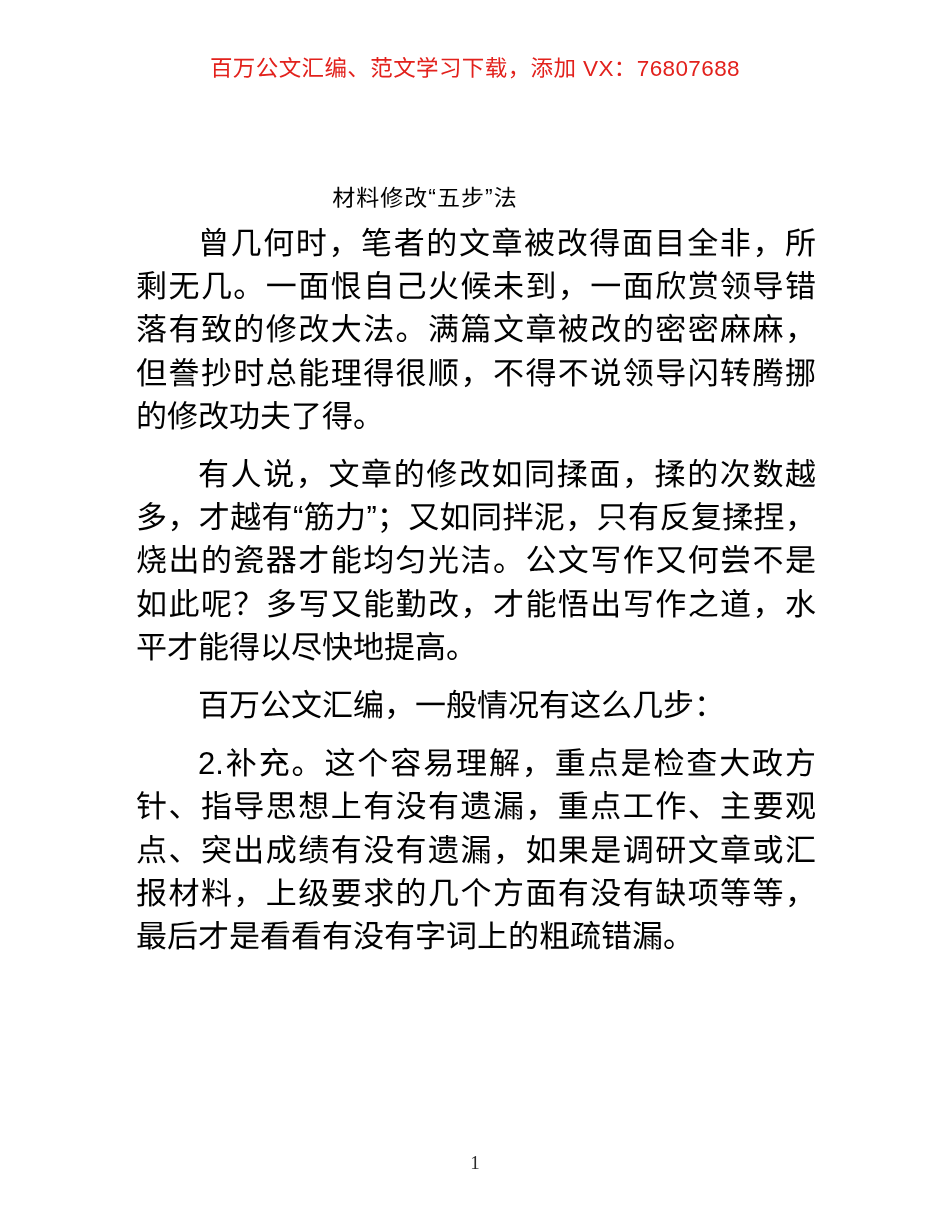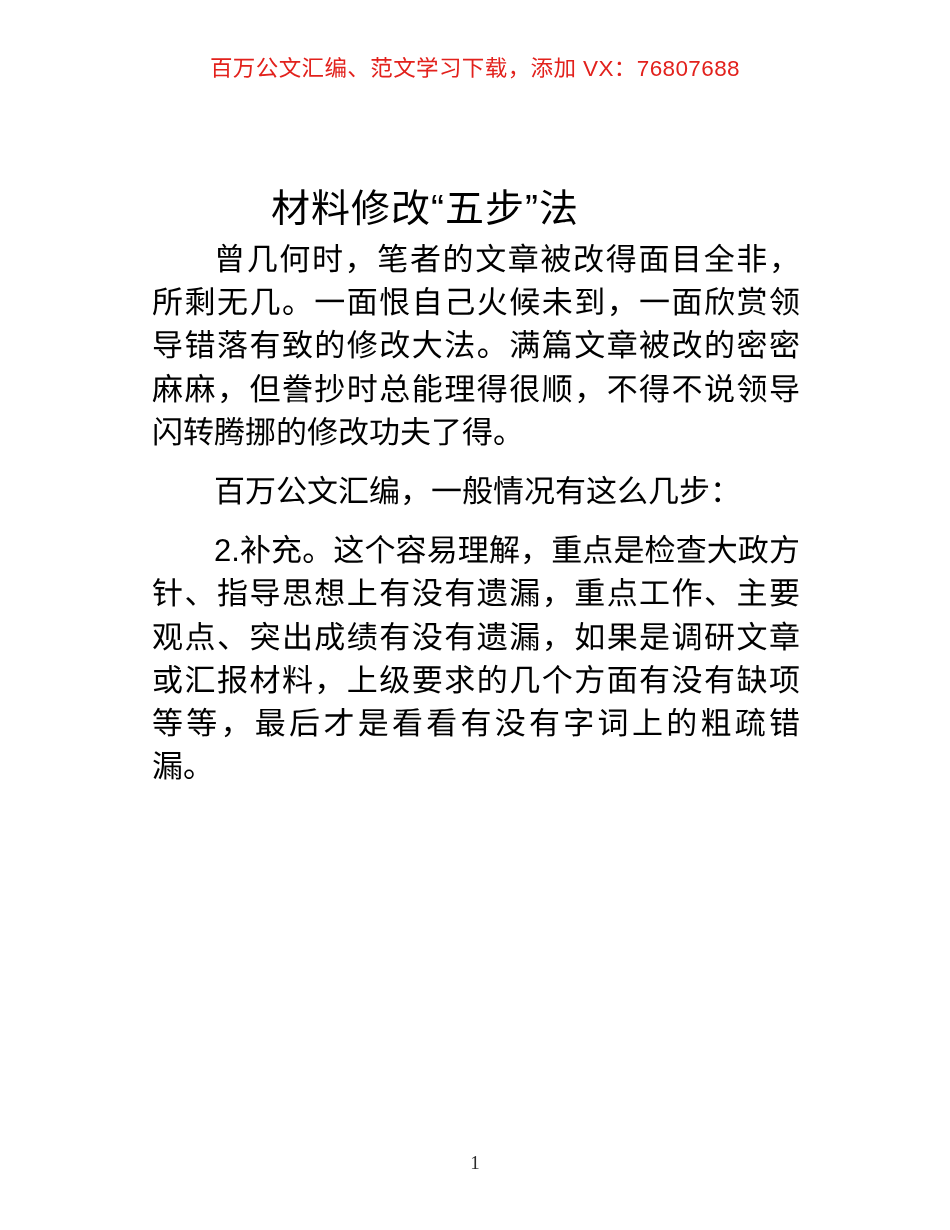--- a/index.html
+++ b/index.html
@@ -35,38 +35,38 @@
     font-family: "Liberation Sans", "DejaVu Sans", sans-serif;
   }
 
   
   .doc-title {
     position: absolute;
     top: 160px;
     left: 0;
     width: 850px;
     text-align: center;
-    font-size: 39px;
+    font-size: 23px;
     line-height: 46px;
     color: #000000;
     letter-spacing: 1px;
     font-weight: 400;
     font-family: "Liberation Sans", "DejaVu Sans", sans-serif;
   }
 
   
   .body-col {
     position: absolute;
     top: 222px;
     left: 136px;
     width: 680px;
   }
 
   .para {
-    margin: 16px;
+    margin: 0;
     padding: 0;
     font-size: 31px;
     line-height: 43.2px;
     color: #000000;
     text-align: justify;
     text-justify: inter-ideograph;
     text-indent: 62px;
     letter-spacing: 0px;
     font-weight: 400;
     word-break: break-all;
@@ -99,19 +99,20 @@
 <body>
 
 <div class="page">
 
   <div class="promo-header">百万公文汇编、范文学习下载，添加 VX：76807688</div>
 
   <h1 class="doc-title">材料修改“五步”法</h1>
 
   <div class="body-col">
     <p class="para">曾几何时，笔者的文章被改得面目全非，所剩无几。一面恨自己火候未到，一面欣赏领导错落有致的修改大法。满篇文章被改的密密麻麻，但誊抄时总能理得很顺，不得不说领导闪转腾挪的修改功夫了得。</p>
+    <p class="para">有人说，文章的修改如同揉面，揉的次数越多，才越有“筋力”；又如同拌泥，只有反复揉捏，烧出的瓷器才能均匀光洁。公文写作又何尝不是如此呢？多写又能勤改，才能悟出写作之道，水平才能得以尽快地提高。</p>
     <p class="para">百万公文汇编，一般情况有这么几步：</p>
     <p class="para last-para">2.补充。这个容易理解，重点是检查大政方针、指导思想上有没有遗漏，重点工作、主要观点、突出成绩有没有遗漏，如果是调研文章或汇报材料，上级要求的几个方面有没有缺项等等，最后才是看看有没有字词上的粗疏错漏。</p>
   </div>
 
   <div class="page-number">1</div>
 
 </div>
 
 </body></html>

